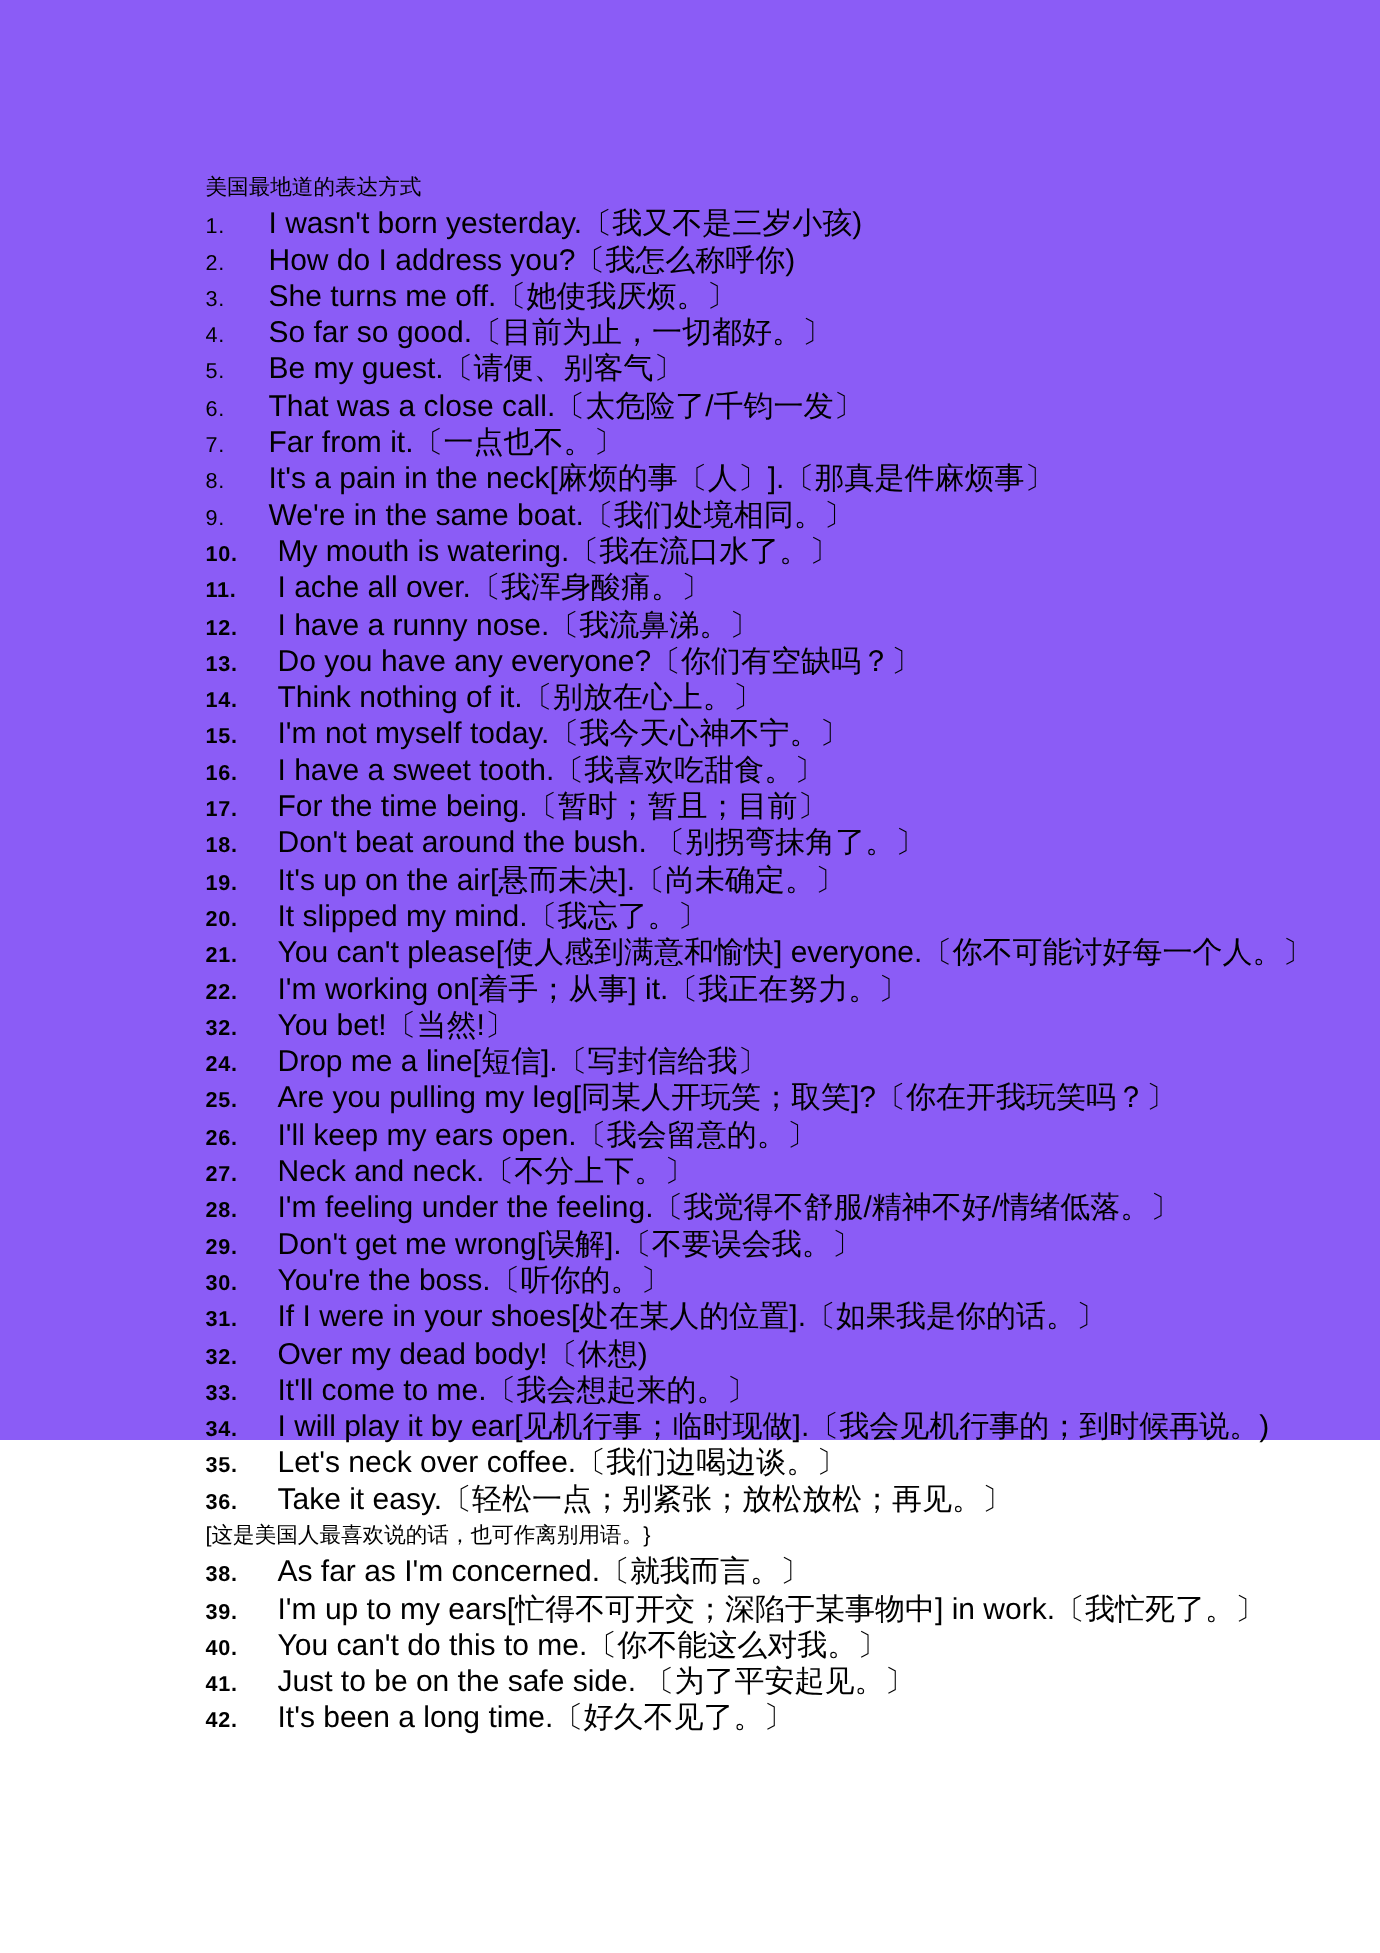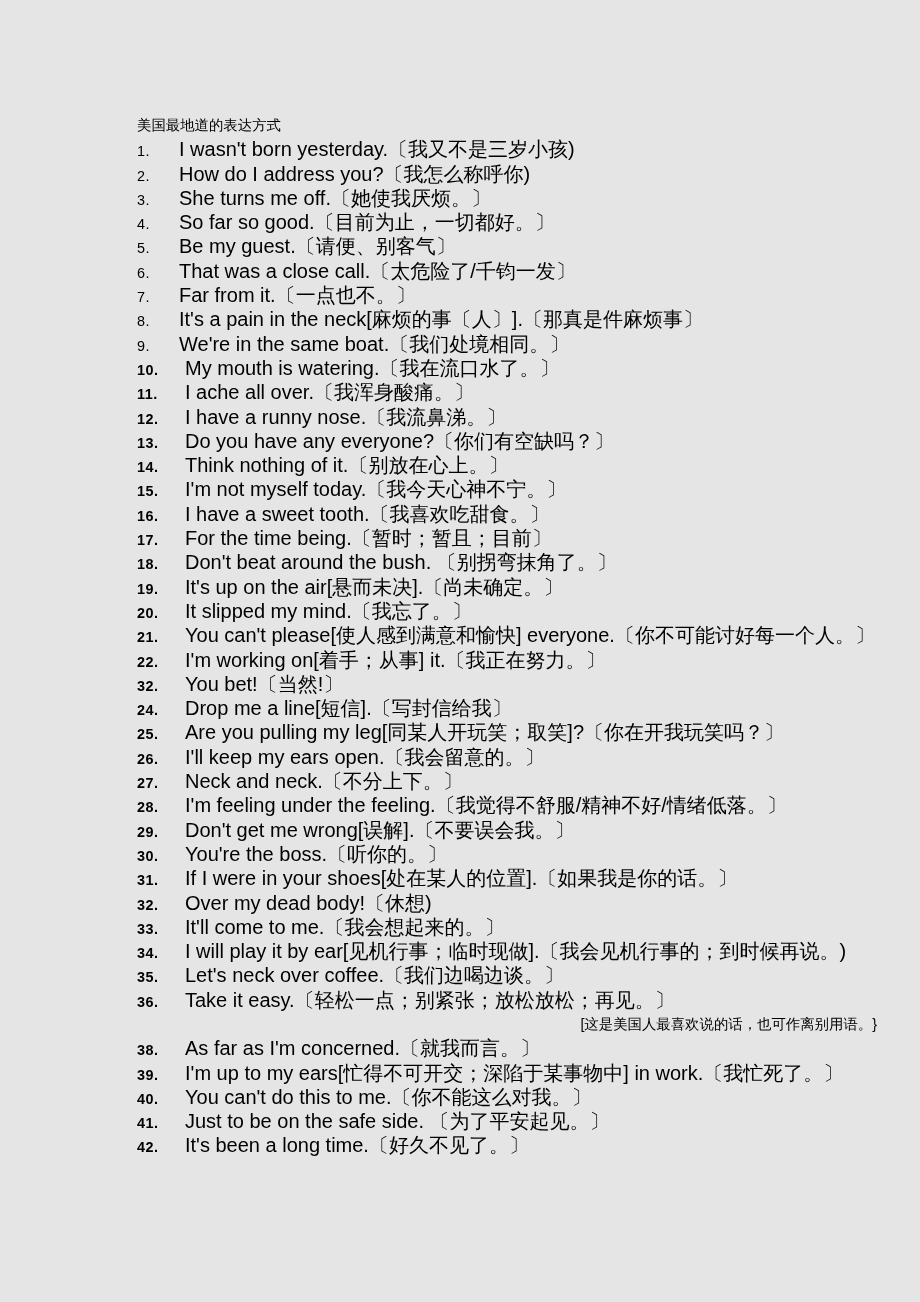--- a/index.html
+++ b/index.html
@@ -15,22 +15,22 @@
     overflow: hidden;
     font-family: "Liberation Sans", "DejaVu Sans", sans-serif;
     color: #000000;
     -webkit-font-smoothing: antialiased;
   }
   .page {
     position: absolute;
     left: 0;
     top: 0;
     width: 920px;
-    height: 1302px;
-    background: #e5e5e5;
+    height: 960px;
+    background: #8b5cf6;
   }
   .doc-body {
     position: absolute;
     left: 137px;
     top: 113px;
     width: 740px;
   }
   .doc-title {
     font-size: 14.4px;
     line-height: 24.3px;
@@ -67,21 +67,20 @@
   .item-text {
     display: inline;
     font-size: 20px;
   }
   .cont-line {
     display: block;
     font-size: 14.4px;
     line-height: 24.3px;
     white-space: nowrap;
     height: 24.3px;
-    text-align: right;
   }
 </style>
 </head>
 <body>
 
 <div class="page">
   <div class="doc-body">
 
     <div class="doc-title">美国最地道的表达方式</div>
 

